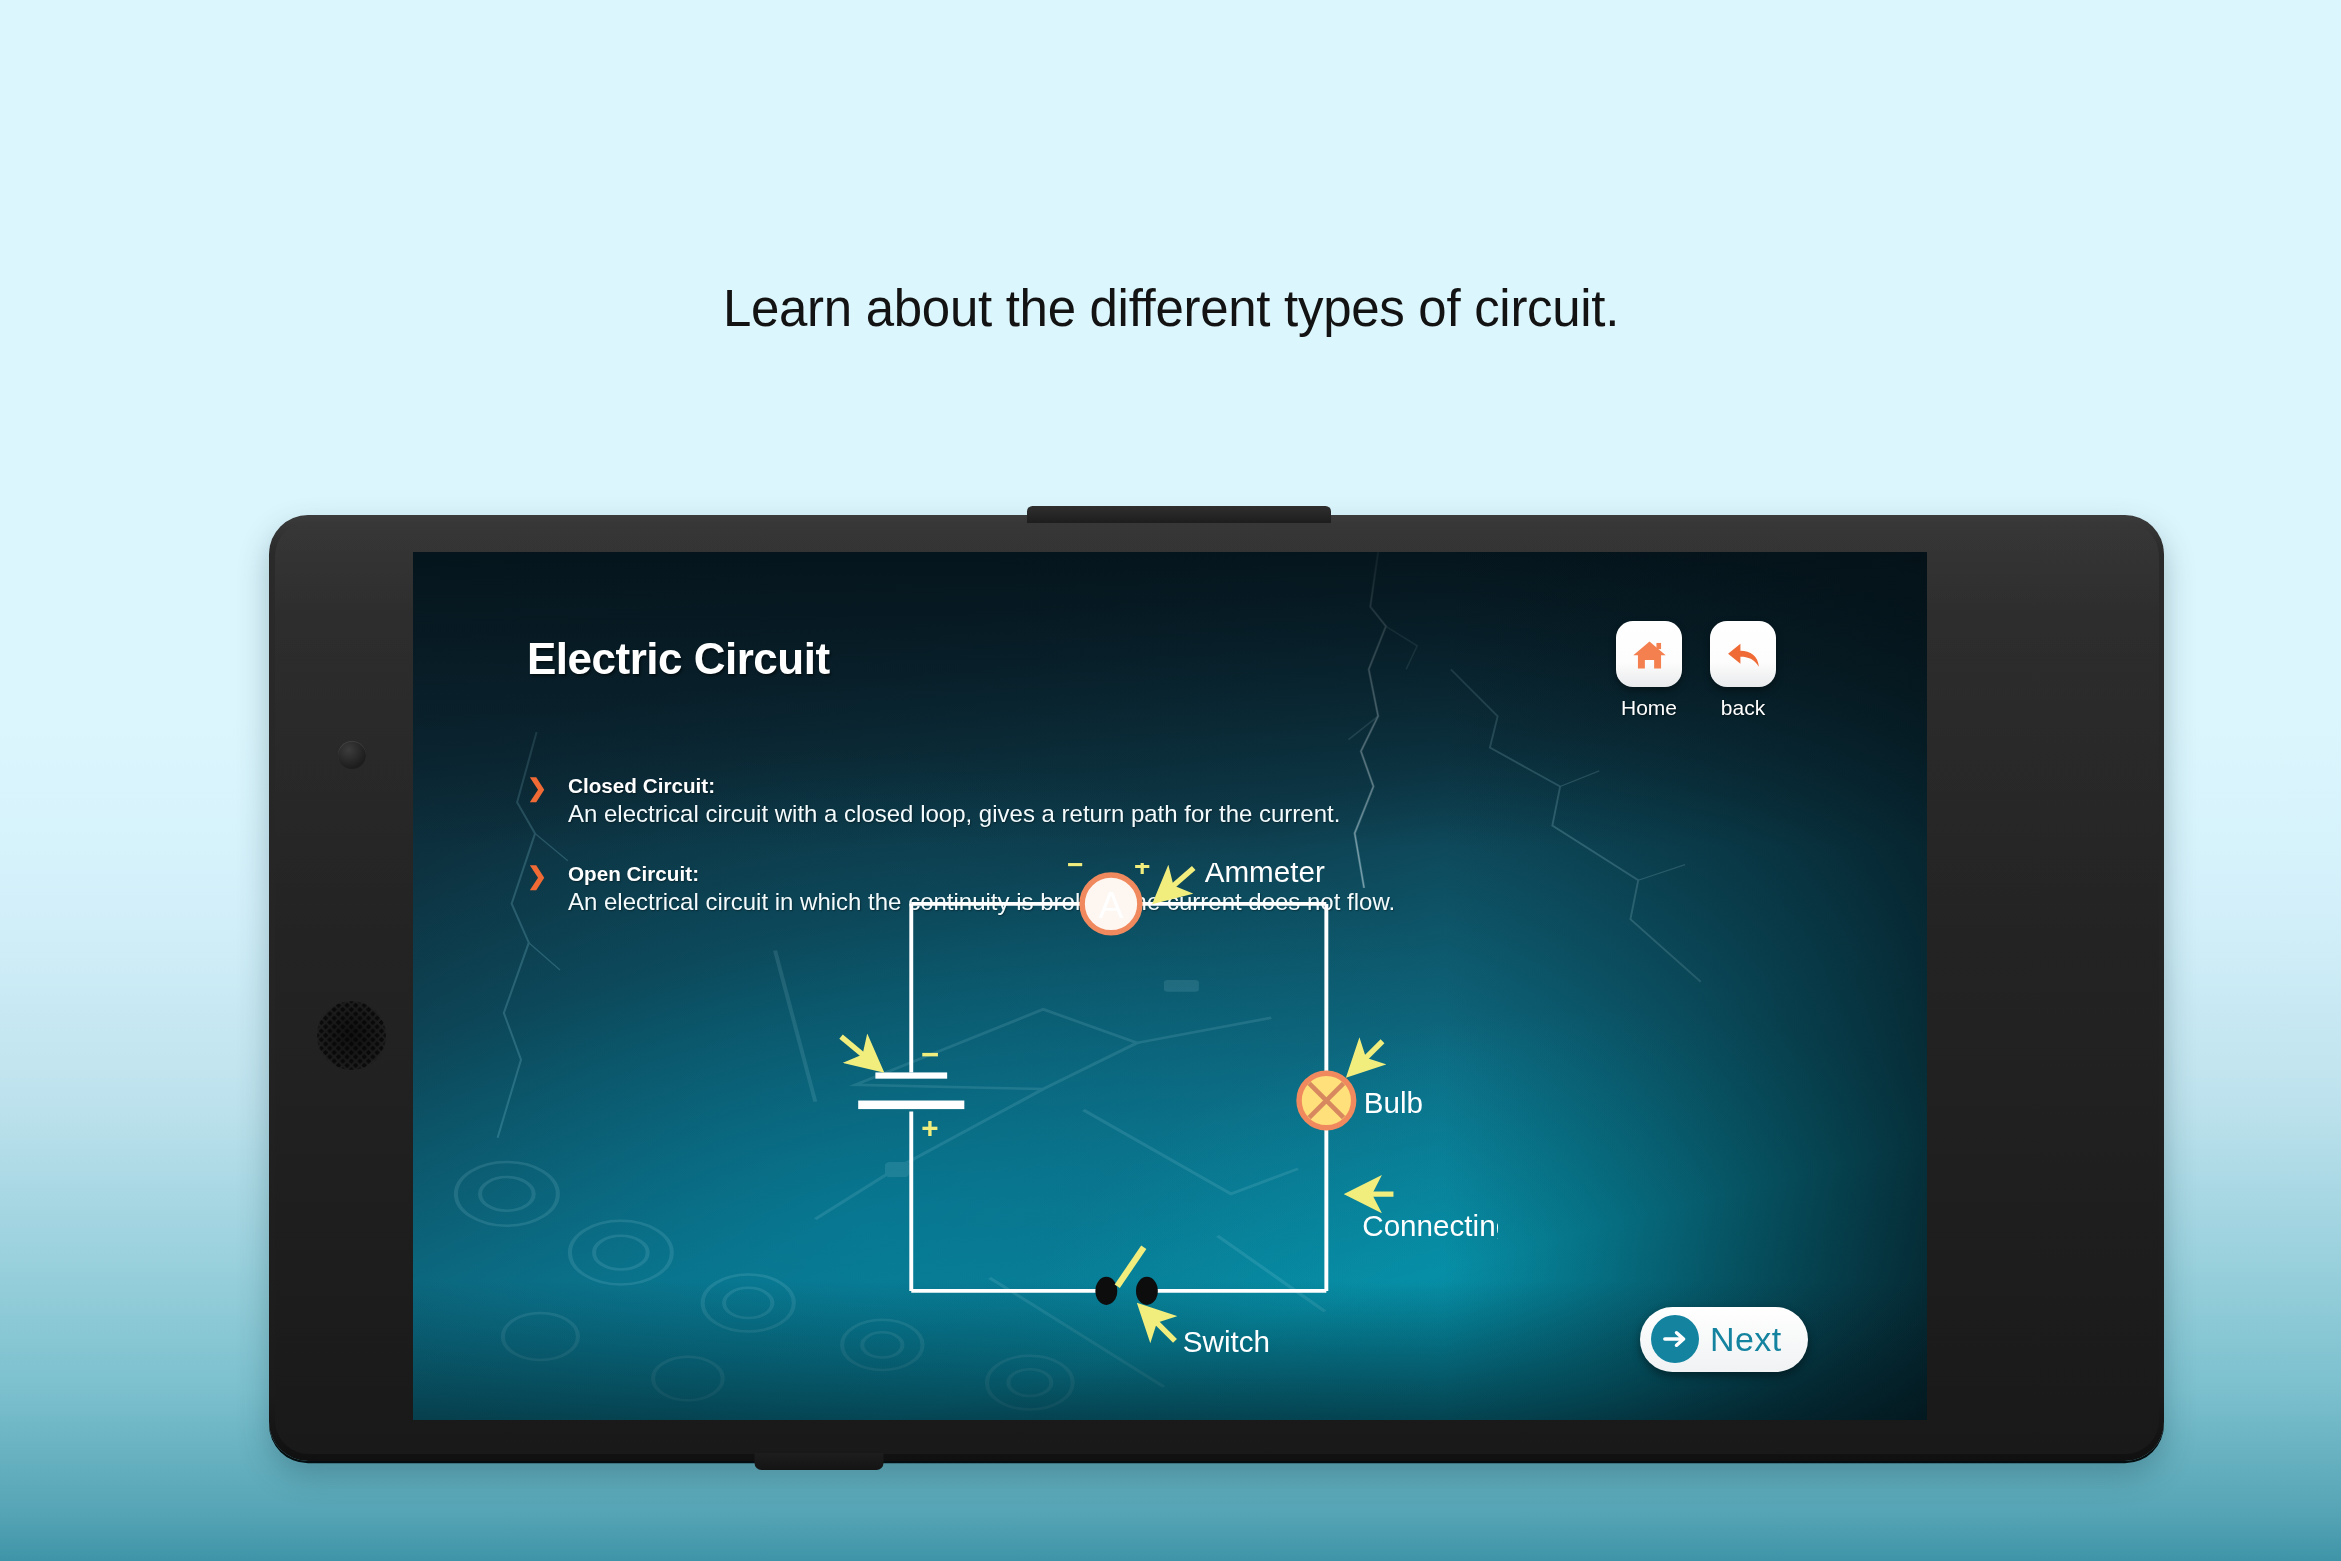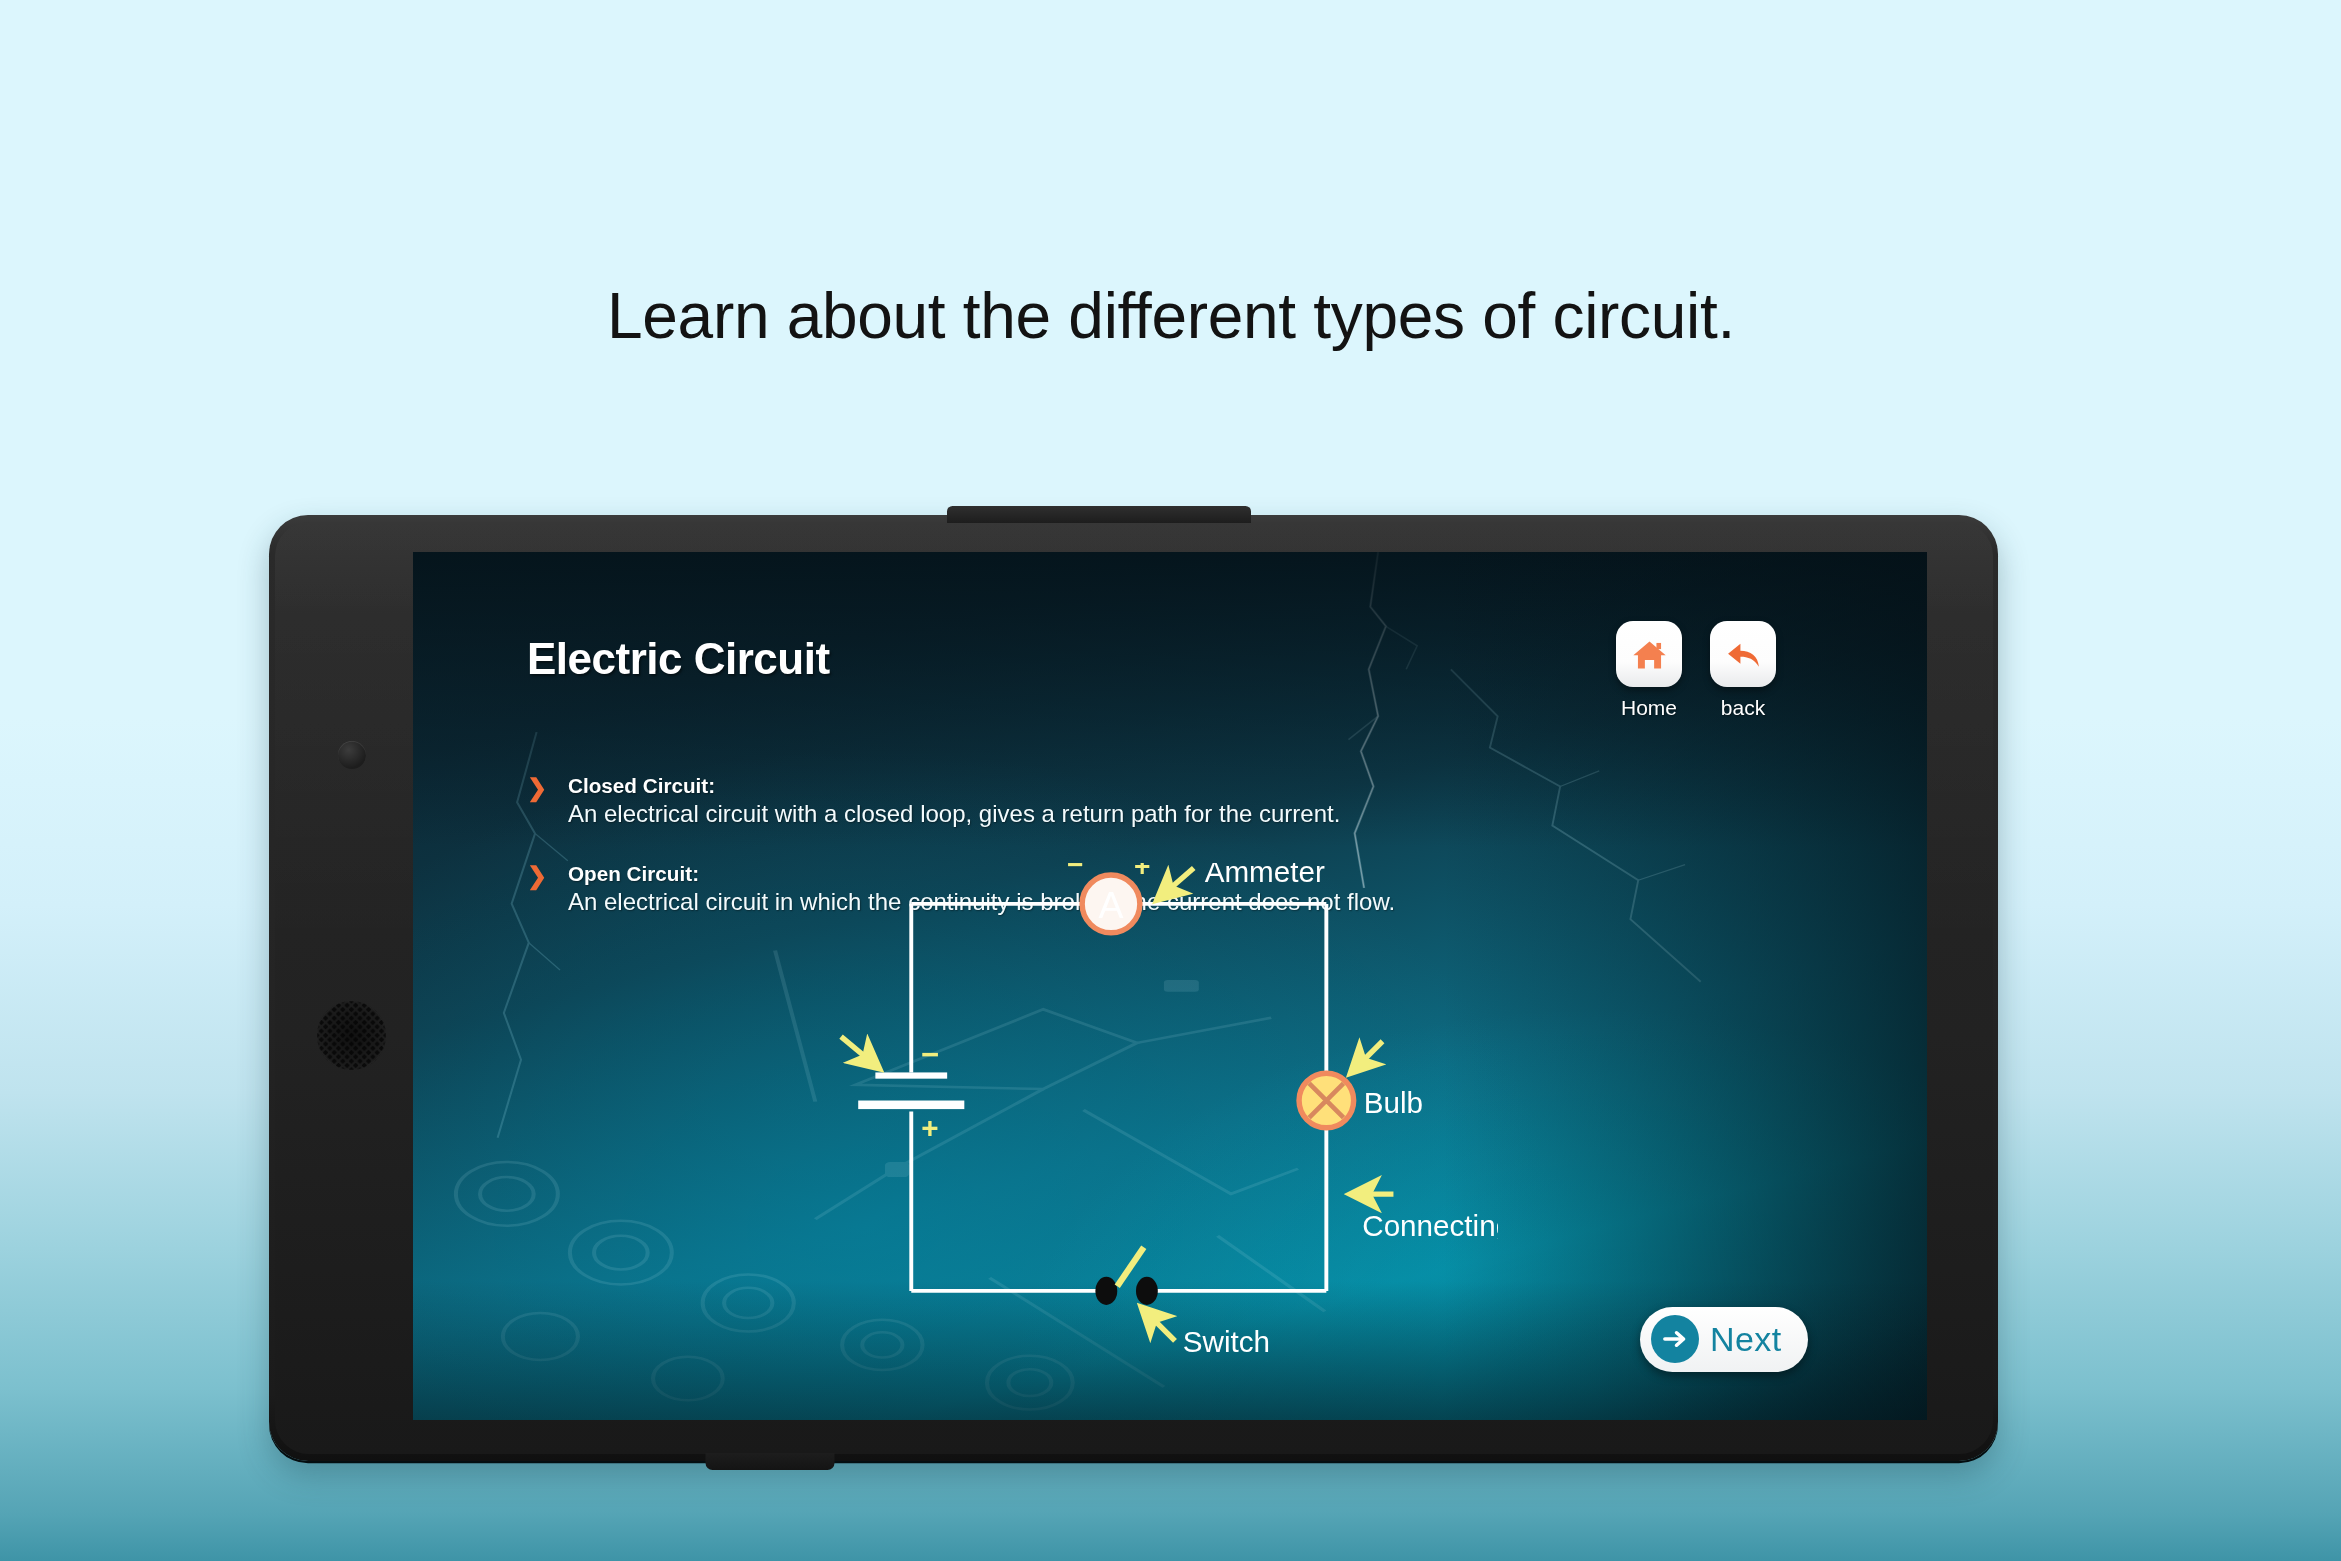--- a/index.html
+++ b/index.html
@@ -8,29 +8,29 @@
     font-family:"Liberation Sans", sans-serif;
     background:linear-gradient(180deg,
        #dcf6fd 0%, #dcf6fd 46%, #d3f0fa 58%,
        #bfe3ee 70%, #9cd2de 80%, #7cc0ce 89%, #55a4b5 97%, #3e94a7 100%);
     position:relative;
   }
 
   
   .headline{
     position:absolute; left:0; top:279px; width:2342px;
-    text-align:center; font-size:64px; color:#131313;
+    text-align:center; font-size:51px; color:#131313;
     letter-spacing:-0.3px; font-weight:400;
     font-family:"Liberation Sans", sans-serif;
   }
 
   
   .tablet{
     position:absolute; left:269px; top:515px;
-    width:1729px; height:946px;
+    width:1895px; height:946px;
   }
   .tab-outer{
     position:absolute; inset:0;
     border-radius:39px;
     background:linear-gradient(180deg,#3b3b3b 0%,#2a2a2a 4%,#242424 50%,#1b1b1b 93%,#101010 100%);
     box-shadow:0 14px 31px rgba(20,60,70,.30), 0 2.3px 0 #000;
   }
   .tab-inner{
     position:absolute; left:5.5px; top:7px; right:5.5px; bottom:7px;
     border-radius:34px;

